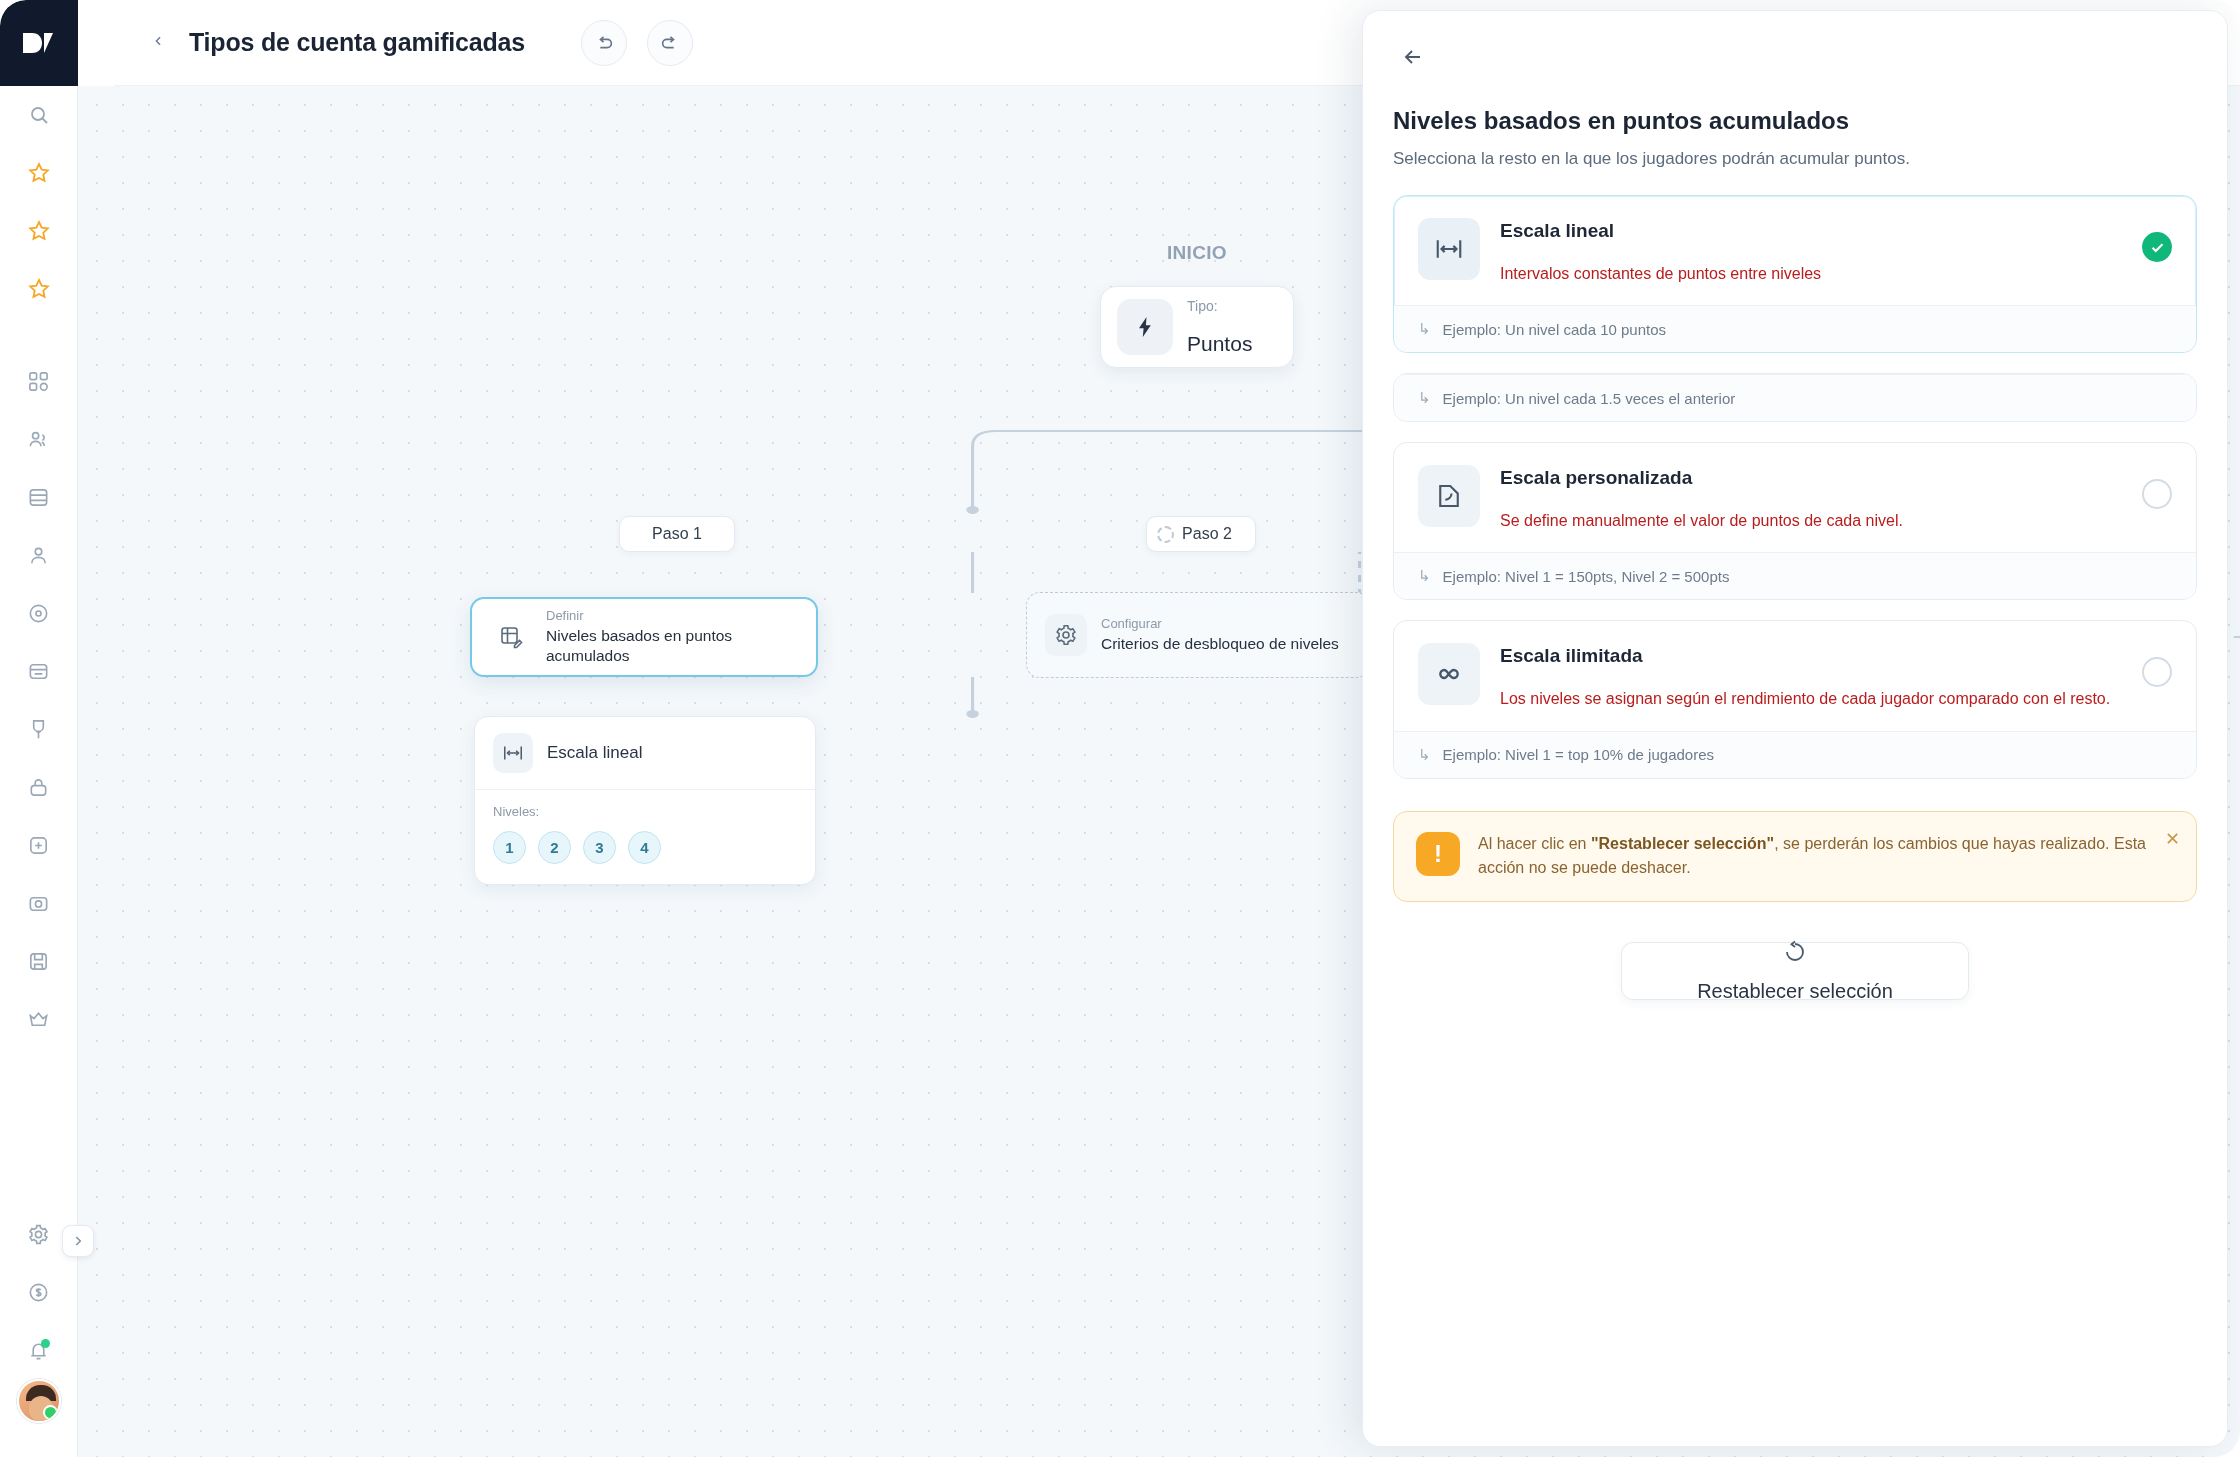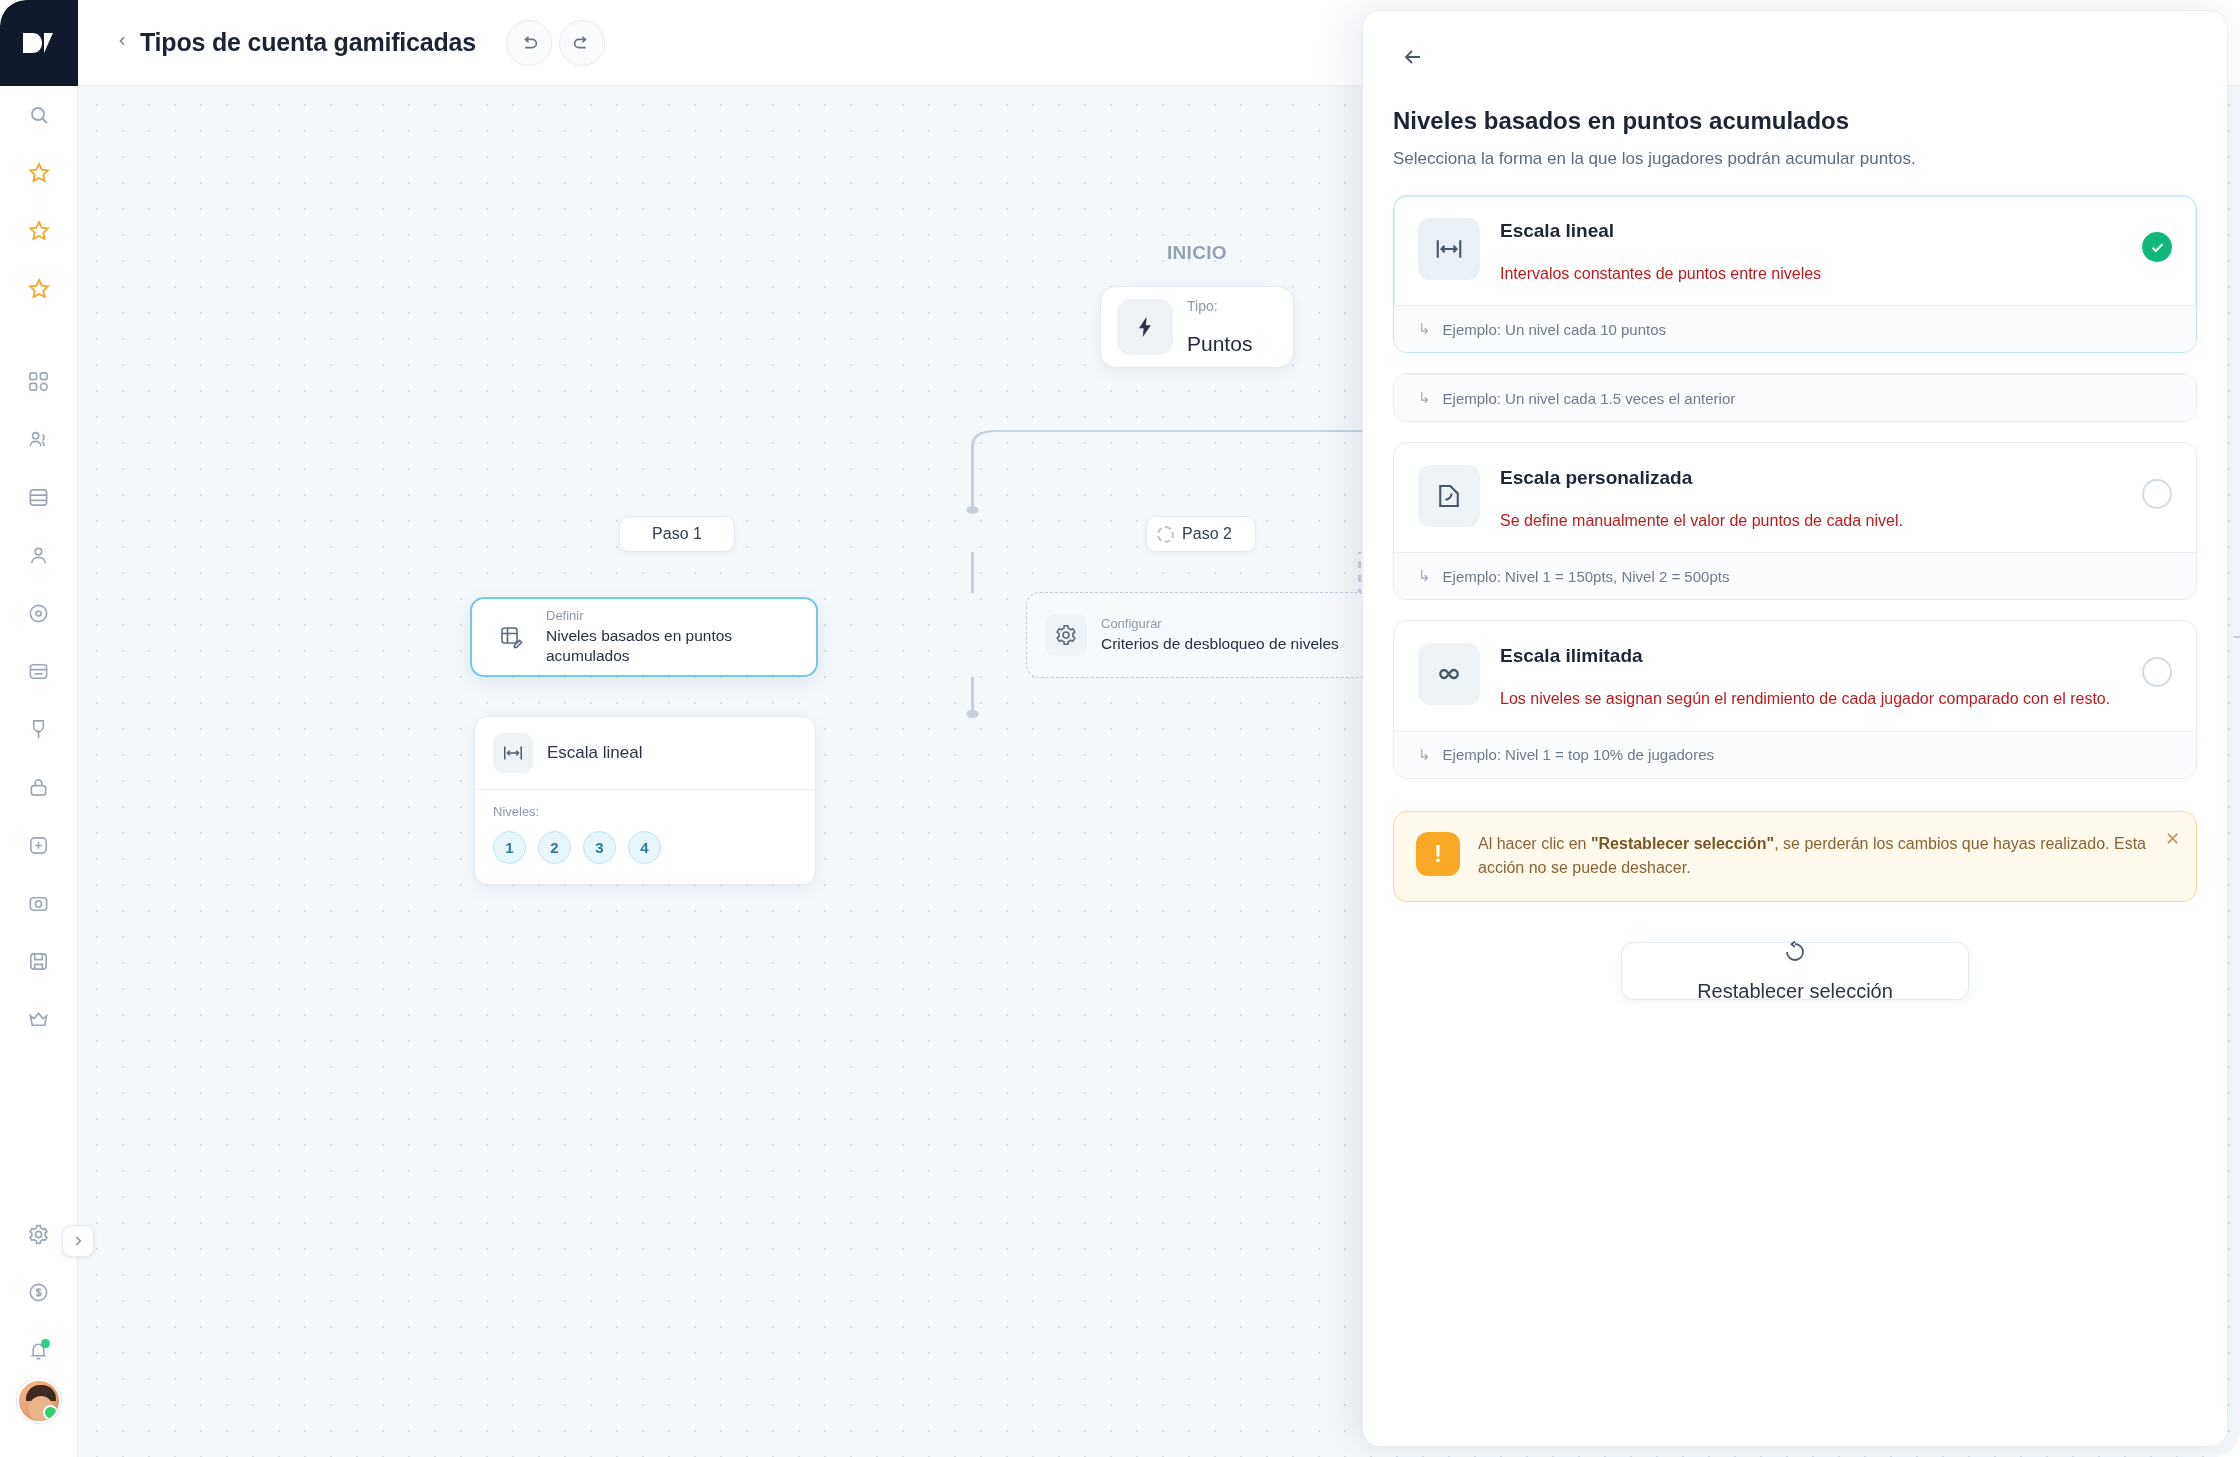--- a/index.html
+++ b/index.html
@@ -85,22 +85,23 @@
     position: relative;
     min-width: 0;
   }
 
   
   .topbar {
     height: 86px; flex: 0 0 86px;
     background: #ffffff;
     display: flex; align-items: center;
     padding-left: 30px;
-    gap: 3px;
+    gap: 16px;
     border-bottom: 1px solid #eef2f6;
+    margin-left: 36px;
   }
   .back-chevron {
     color: #64748b; font-size: 20px; line-height: 1;
     padding: 6px 8px; border-radius: 6px;
   }
   .doc-title {
     font-size: 25px; font-weight: 700; color: #1b2434; letter-spacing: -.2px;
   }
   .round-btn {
     width: 46px; height: 46px; border-radius: 50%;
@@ -551,21 +552,21 @@
 
   <div class="drawer">
 
     <div class="drawer-back">
       <svg width="24" height="24" viewBox="0 0 24 24" fill="none" stroke="currentColor" stroke-width="1.9">
           <path d="M19 12H5M11 6l-6 6 6 6"></path>
         </svg>
     </div>
 
     <div class="drawer-title">Niveles basados en puntos acumulados</div>
-    <div class="drawer-sub">Selecciona la forma en la que los jugadores podrán acumular puntos.</div>
+    <div class="drawer-sub">Selecciona la resto en la que los jugadores podrán acumular puntos.</div>
 
     <div class="opt selected">
       <div class="opt-top">
         <div class="opt-icon">
           <svg width="30" height="30" viewBox="0 0 24 24" fill="none" stroke="currentColor" stroke-width="1.7">
               <path d="M3 5v14M21 5v14M6 12h12"></path>
               <path d="M8.5 9.5L6 12l2.5 2.5M15.5 9.5L18 12l-2.5 2.5"></path>
             </svg>
         </div>
         <div class="opt-text">

